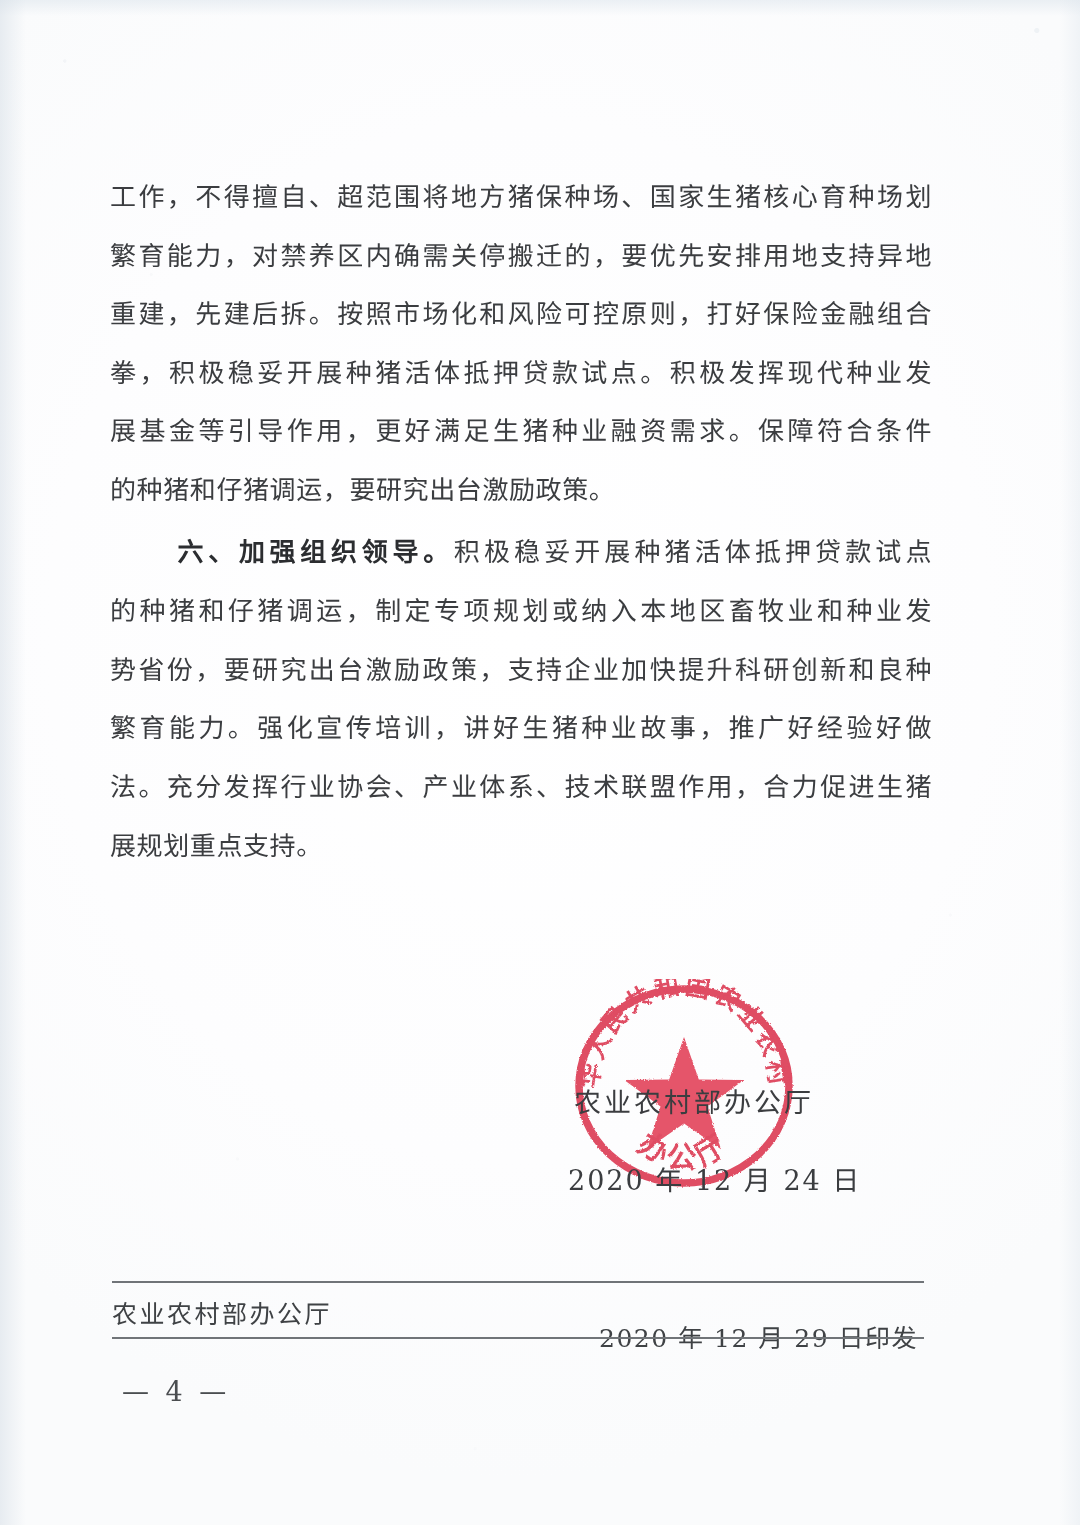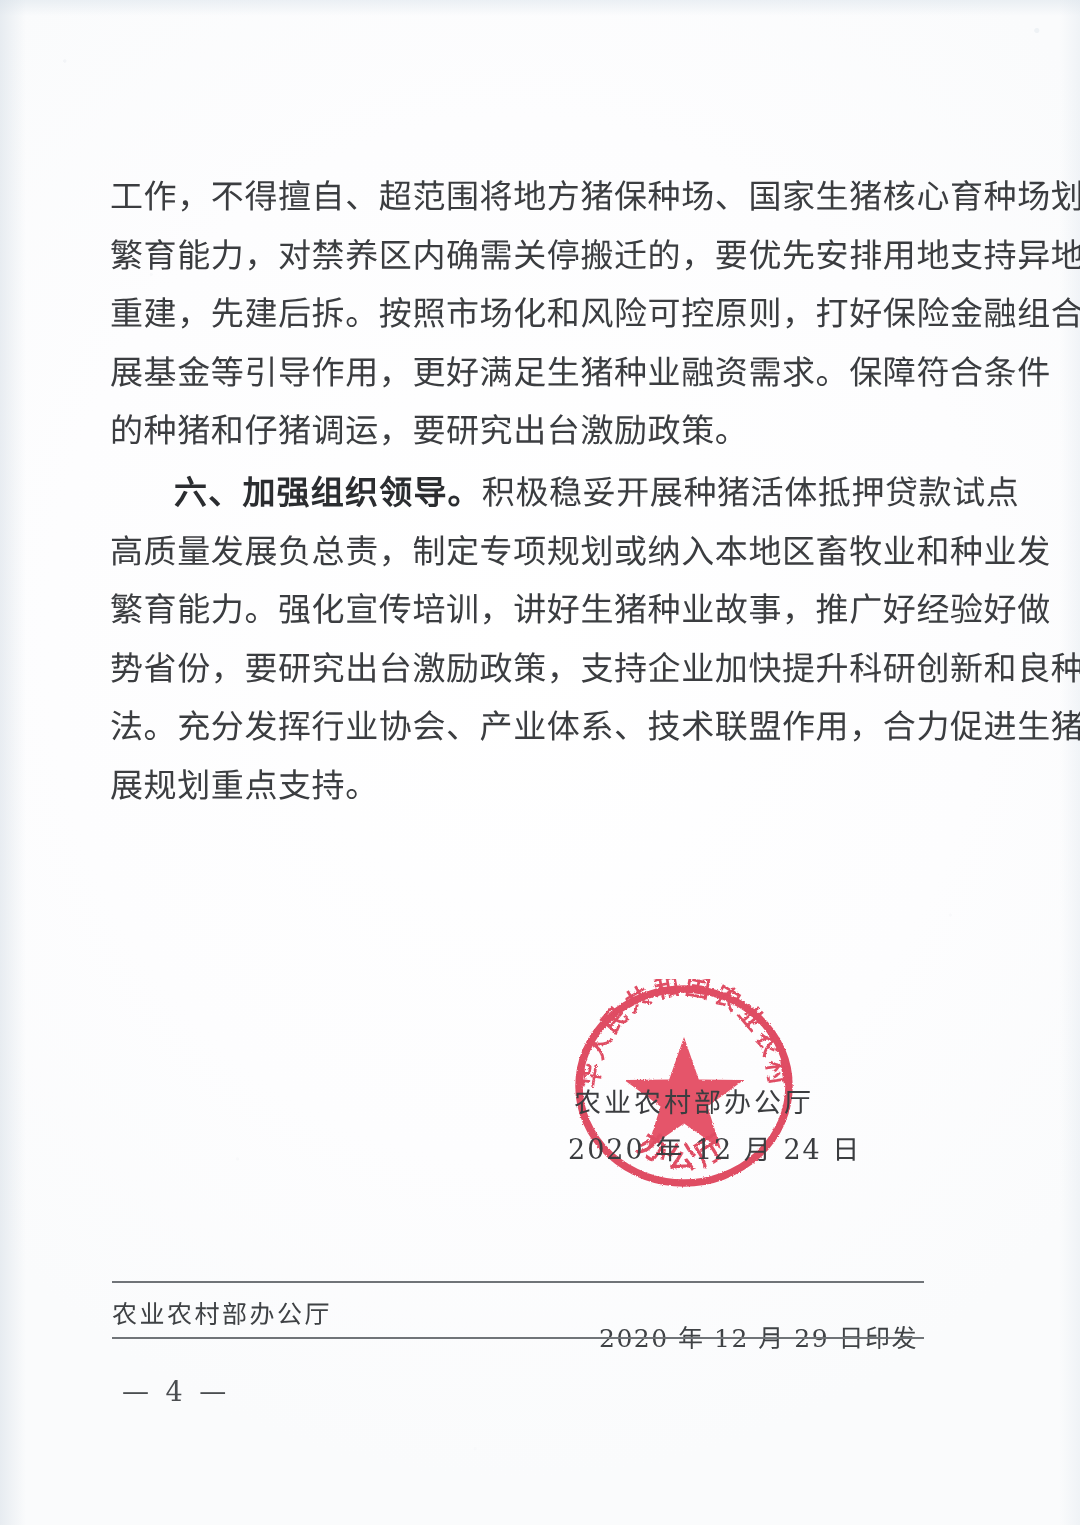--- a/index.html
+++ b/index.html
@@ -60,21 +60,21 @@
 
   
   #body-text {
     position: absolute;
     left: 110px;
     top: 168px;
     width: 822px;
   }
   .doc-line {
     font-family: "DejaVu Serif", "Liberation Serif", serif;
-    font-size: 33px;
+    font-size: 26px;
     line-height: 58.6px;
     color: #3b3d40;
     letter-spacing: .6px;
     white-space: pre;
     text-align: justify;
     -webkit-font-smoothing: antialiased;
   }
   .doc-line.justified {
     text-align-last: justify;
   }
@@ -122,21 +122,21 @@
     color: #3b3d40;
     white-space: pre;
     letter-spacing: 3px;
   }
   #sign-org {
     left: 14px;
     top: 121px;
   }
   #sign-date {
     left: 8px;
-    top: 168px;
+    top: 199px;
     letter-spacing: 2px;
     text-align: right;
   }
 
   
   #footer-rule-top {
     position: absolute;
     left: 112px;
     top: 1281px;
     width: 812px;
@@ -191,31 +191,32 @@
   <div class="scan-edge-left"></div>
   <div class="scan-edge-right"></div>
   <div class="scan-noise"></div>
 
   <div id="body-text">
 
     <div>
       <div class="doc-line justified">工作，不得擅自、超范围将地方猪保种场、国家生猪核心育种场划</div>
       <div class="doc-line justified">繁育能力，对禁养区内确需关停搬迁的，要优先安排用地支持异地</div>
       <div class="doc-line justified">重建，先建后拆。按照市场化和风险可控原则，打好保险金融组合</div>
+      <div class="doc-line justified">拳，积极稳妥开展种猪活体抵押贷款试点。积极发挥现代种业发</div>
       <div class="doc-line justified">展基金等引导作用，更好满足生猪种业融资需求。保障符合条件</div>
       <div class="doc-line last-line">的种猪和仔猪调运，要研究出台激励政策。</div>
     </div>
 
     <div class="para-gap"></div>
 
     <div>
       <div class="doc-line justified"><span class="indent-spacer"></span><span class="heading-run">六、加强组织领导。</span><span>积极稳妥开展种猪活体抵押贷款试点</span></div>
-      <div class="doc-line justified">高质量发展负总责，制定专项规划或纳入本地区畜牧业和种业发</div>
+      <div class="doc-line justified">的种猪和仔猪调运，制定专项规划或纳入本地区畜牧业和种业发</div>
+      <div class="doc-line justified">势省份，要研究出台激励政策，支持企业加快提升科研创新和良种</div>
       <div class="doc-line justified">繁育能力。强化宣传培训，讲好生猪种业故事，推广好经验好做</div>
-      <div class="doc-line justified">势省份，要研究出台激励政策，支持企业加快提升科研创新和良种</div>
       <div class="doc-line justified">法。充分发挥行业协会、产业体系、技术联盟作用，合力促进生猪</div>
       <div class="doc-line last-line">展规划重点支持。</div>
     </div>
 
   </div>
 
   <div id="sign-block">
 
     <div id="official-seal">
       <svg viewBox="0 0 232 214" xmlns="http://www.w3.org/2000/svg" aria-hidden="true">

